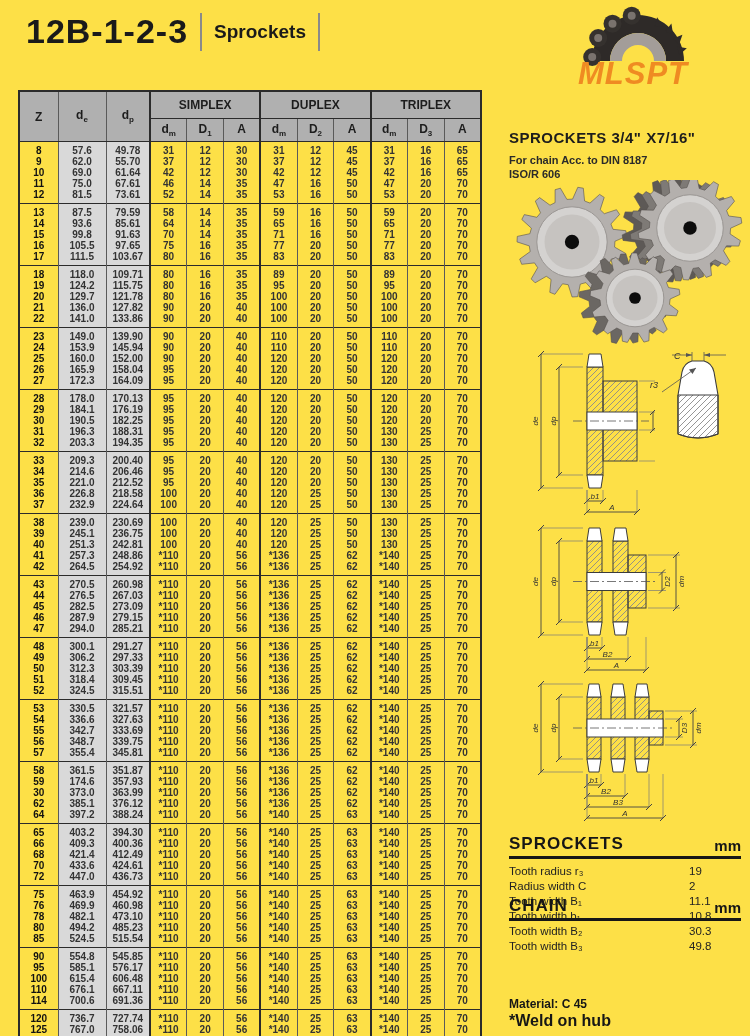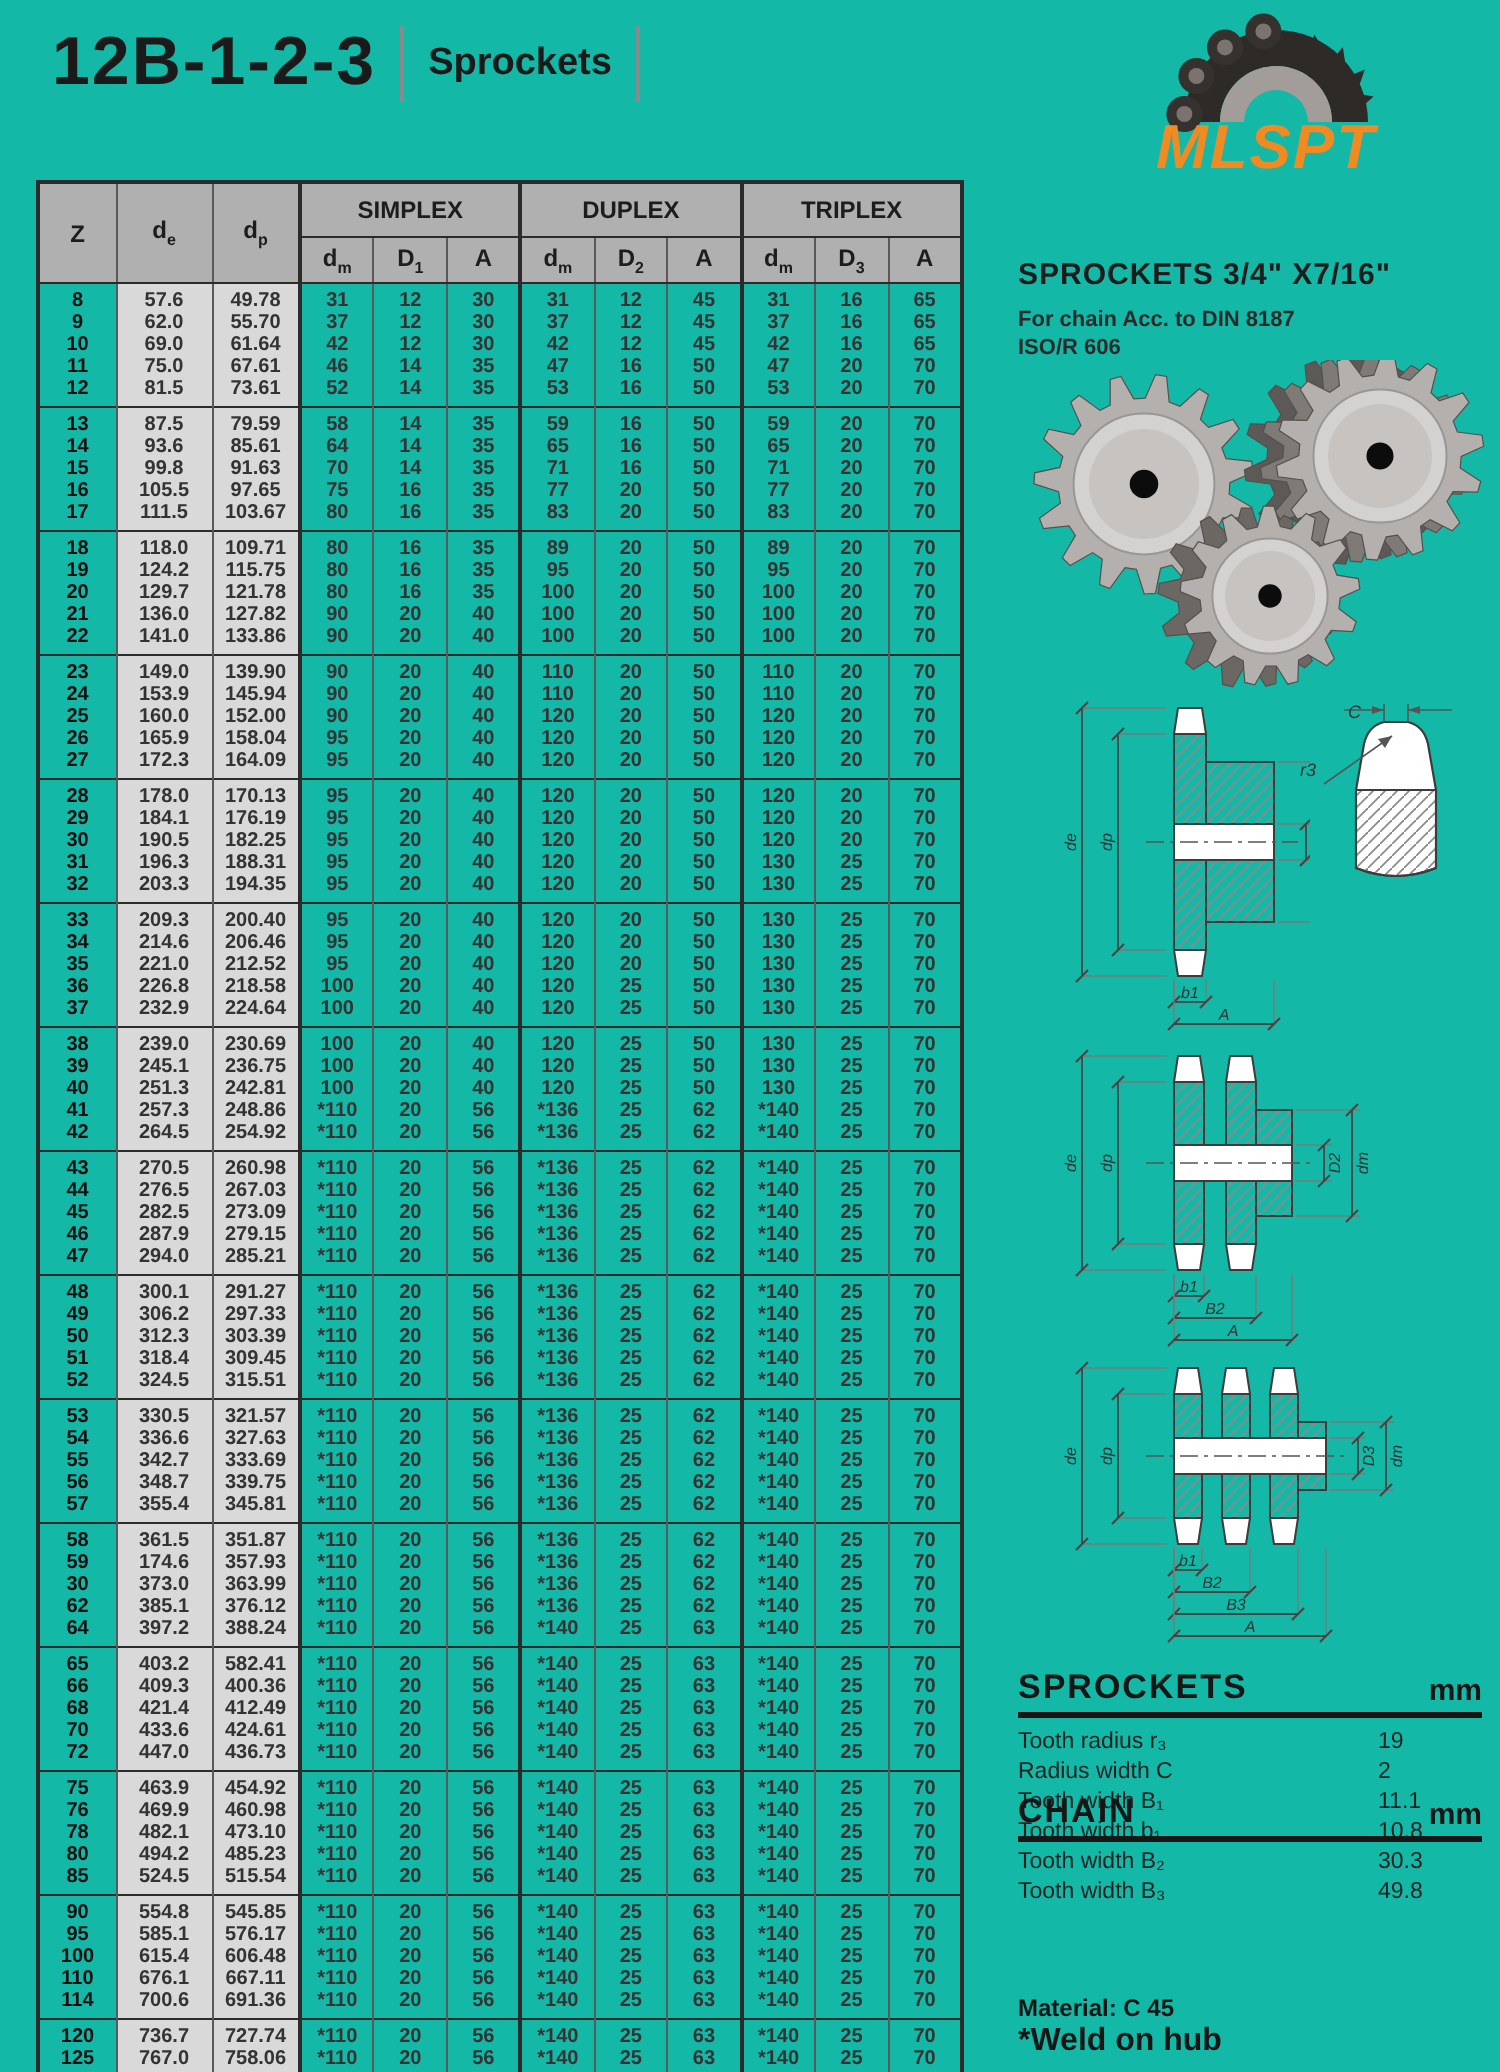--- a/index.html
+++ b/index.html
@@ -1,16 +1,16 @@
 <!DOCTYPE html>
 <html><head>
 <meta charset="utf-8">
 <style>
   html,body{margin:0;padding:0;background:#fff;}
-  #page{position:relative;width:750px;height:1036px;background:#14b8a6;overflow:hidden;
+  #page{position:relative;width:750px;height:1036px;background:#fde047;overflow:hidden;
         font-family:"Liberation Sans","DejaVu Sans",sans-serif;color:#222;}
 
   
   .title-block{position:absolute;left:26px;top:12px;display:flex;align-items:center;gap:12px;}
   .title-block h1{margin:0;font-size:34px;font-weight:900;letter-spacing:1px;color:#1a1a1a;}
   .title-block h2{margin:0;font-size:19px;font-weight:bold;color:#1a1a1a;}
   .tdiv{width:2px;height:38px;background:#8a8a8a;}
 
   
   table.main{position:absolute;left:18px;top:90px;border-collapse:collapse;table-layout:fixed;
@@ -916,21 +916,21 @@
           <td>63</td>
           <td class="sep">*140</td>
           <td>25</td>
           <td>70</td>
         </tr>
       </tbody>
       <tbody>
         <tr>
           <td class="zc">65</td>
           <td class="shade">403.2</td>
-          <td class="shade">582.41</td>
+          <td class="shade">394.30</td>
           <td class="sep">*110</td>
           <td>20</td>
           <td>56</td>
           <td class="sep">*140</td>
           <td>25</td>
           <td>63</td>
           <td class="sep">*140</td>
           <td>25</td>
           <td>70</td>
         </tr>

